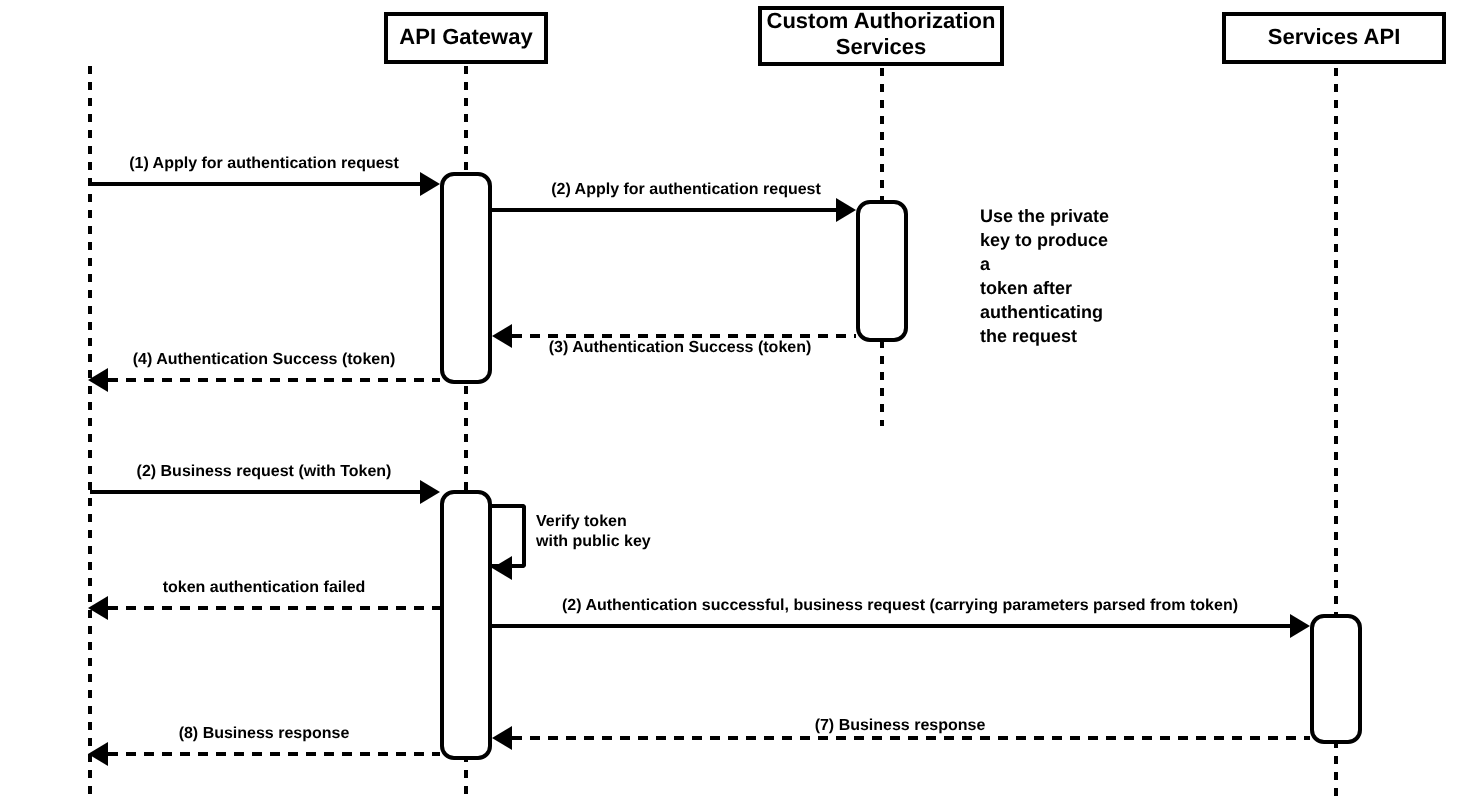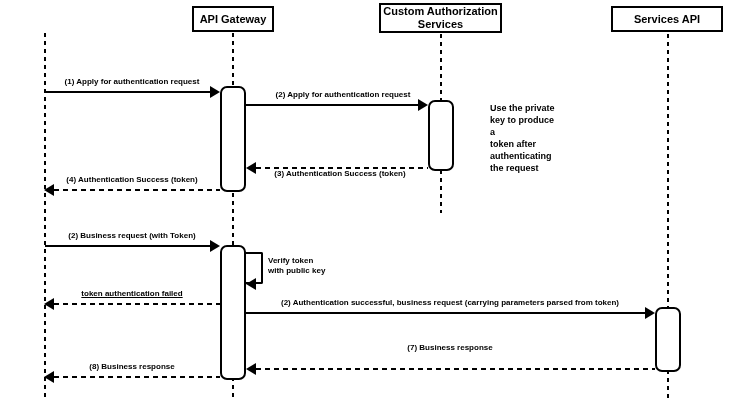--- a/index.html
+++ b/index.html
@@ -107,33 +107,33 @@
   <div>
     <div class="selfloop" style="left:246px;top:252px;width:17px;height:32px;"></div>
     <div class="arrow left" style="left:246px;top:278px;"></div>
     <span class="selftext" style="left:268px;top:256px;">Verify token
 with public key</span>
   </div>
 
   <div>
     <div class="line dashed" style="left:54px;top:303px;width:166px;"></div>
     <div class="arrow left" style="left:44px;top:298px;"></div>
-    <span class="mlabel center" style="left:132px;top:289px;text-decoration:underline;">token authentication failed</span>
+    <span class="mlabel center" style="left:132px;top:289px;">token authentication failed</span>
   </div>
 
   <div>
     <div class="line" style="left:246px;top:312px;width:401px;"></div>
     <div class="arrow right" style="left:645px;top:307px;"></div>
     <span class="mlabel center" style="left:450px;top:298px;">(2) Authentication successful, business request (carrying parameters parsed from token)</span>
   </div>
 
   <div>
     <div class="line dashed" style="left:256px;top:368px;width:399px;"></div>
     <div class="arrow left" style="left:246px;top:363px;"></div>
-    <span class="mlabel center" style="left:450px;top:343px;">(7) Business response</span>
+    <span class="mlabel center" style="left:450px;top:358px;">(7) Business response</span>
   </div>
 
   <div>
     <div class="line dashed" style="left:54px;top:376px;width:166px;"></div>
     <div class="arrow left" style="left:44px;top:371px;"></div>
     <span class="mlabel center" style="left:132px;top:362px;">(8) Business response</span>
   </div>
 
 </div>
 

